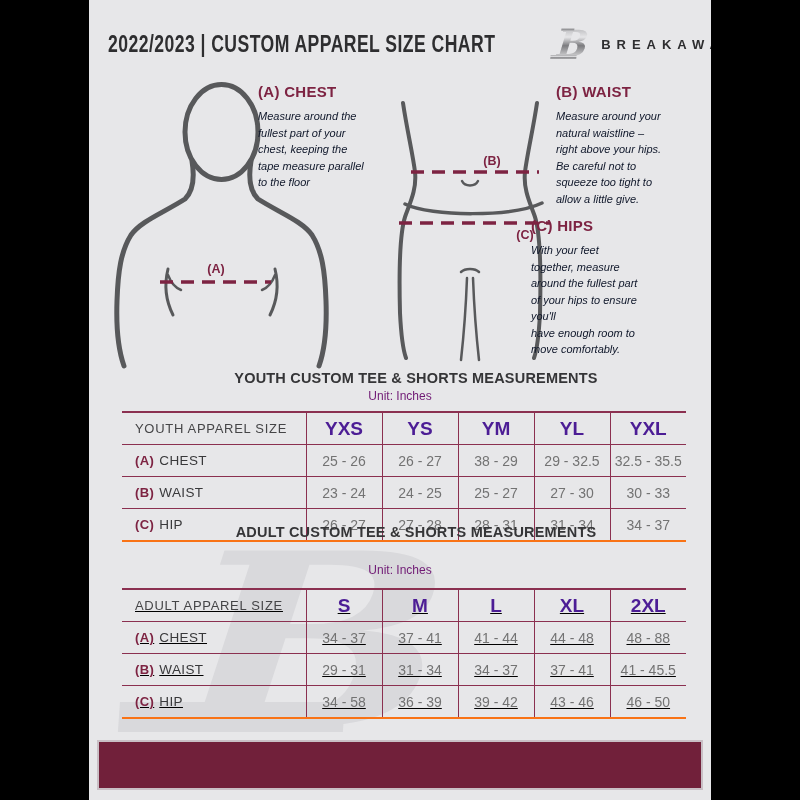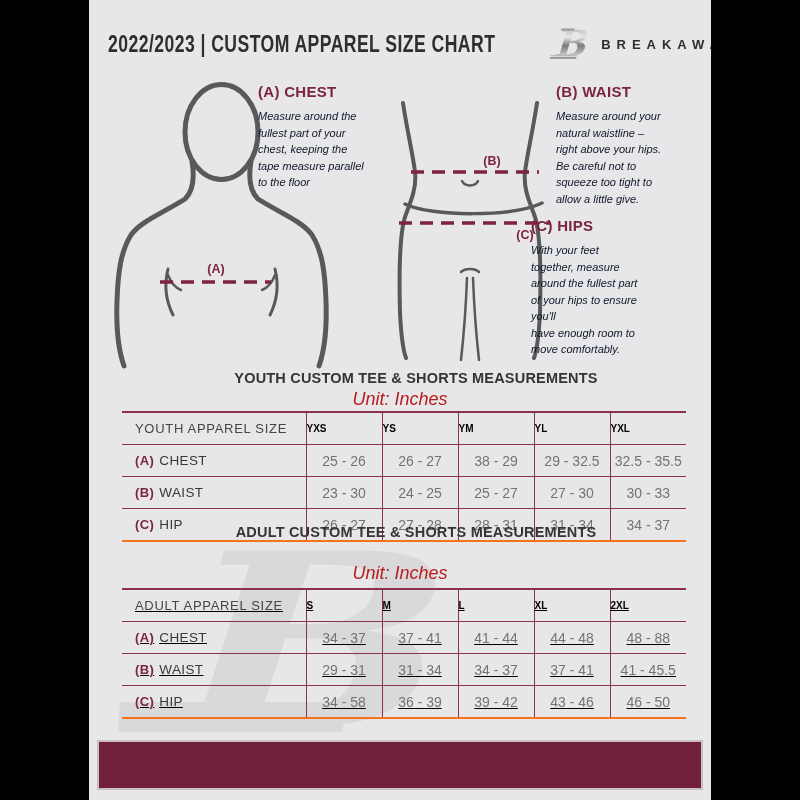--- a/index.html
+++ b/index.html
@@ -44,42 +44,42 @@
   }
   
   .watermark { position:absolute; left:15px; top:530px; }
   
   .sec-title {
     position:absolute; left:0; width:100%; text-align:center;
     font-size:14.5px; font-weight:bold; color:#353537; letter-spacing:0.2px;margin-left:16px;
   }
   .sec-unit {
     position:absolute; left:0; width:100%; text-align:center;
-    font-size:18px; font-style:italic; color:#b91c1c;
+    font-size:12px; color:#701a75;
   }
   .t1-title { top:370px; } .t1-unit { top:389px; }
   .t2-title { top:524px; } .t2-unit { top:563px; }
   
   .sizes-table {
     position:absolute; left:33px; width:564px;
     border-collapse:collapse; table-layout:fixed;
   }
   .t1 { top:411px; } .t2 { top:588px;text-decoration:underline; }
   .sizes-table th, .sizes-table td { height:31px; padding:0; vertical-align:middle; }
   .sizes-table thead th { border-top:2px solid #8b3050; border-bottom:1.6px solid #8b3050; }
   .sizes-table tbody td { border-bottom:1.6px solid #8b3050; }
   .sizes-table tbody tr:last-child td { border-bottom:2px solid #f97316; }
   .sizes-table th:not(:first-child), .sizes-table td:not(:first-child) {
     border-left:1.6px solid #8b3050;
   }
   .size-col-label {
     text-align:left; padding-left:13px !important; font-weight:normal;
     font-size:13px; letter-spacing:0.7px; color:#454547;
   }
-  .size-head { text-align:left; font-weight:bold; font-size:10px; color:#000000; }
+  .size-head { text-align:center; font-weight:bold; font-size:19px; color:#4c1d95; }
   .row-label { text-align:left; padding-left:13px !important; font-size:13.5px; color:#39393b; letter-spacing:0.4px; }
   .row-prefix { font-weight:bold; color:#7d2342; font-size:13px; margin-right:5px; }
   .cell { text-align:center; font-size:14px; color:#737373; }
   
   .bottom-bar {
     position:absolute; left:8px; top:740px; width:602px; height:46px;
     background:#71203a; border:2px solid #c9bfc5;
   }
 </style>
 </head>
@@ -207,21 +207,21 @@
       <tr>
         <td class="row-label"><span class="row-prefix">(A)</span><span>CHEST</span></td>
         <td class="cell">25 - 26</td>
         <td class="cell">26 - 27</td>
         <td class="cell">38 - 29</td>
         <td class="cell">29 - 32.5</td>
         <td class="cell">32.5 - 35.5</td>
       </tr>
       <tr>
         <td class="row-label"><span class="row-prefix">(B)</span><span>WAIST</span></td>
-        <td class="cell">23 - 30</td>
+        <td class="cell">23 - 24</td>
         <td class="cell">24 - 25</td>
         <td class="cell">25 - 27</td>
         <td class="cell">27 - 30</td>
         <td class="cell">30 - 33</td>
       </tr>
       <tr>
         <td class="row-label"><span class="row-prefix">(C)</span><span>HIP</span></td>
         <td class="cell">26 - 27</td>
         <td class="cell">27 - 28</td>
         <td class="cell">28 - 31</td>

